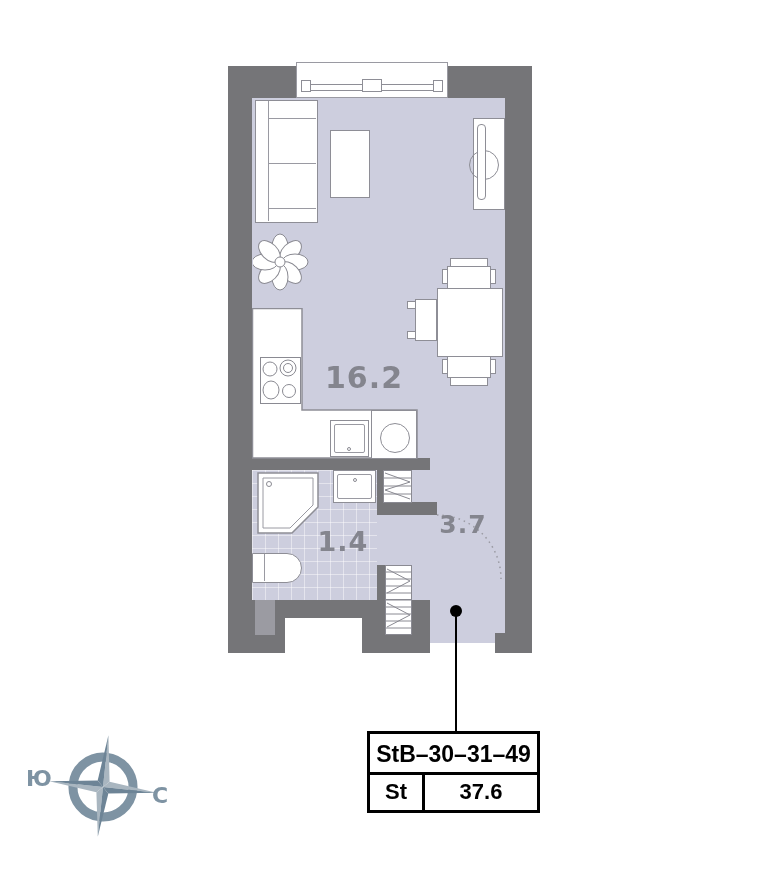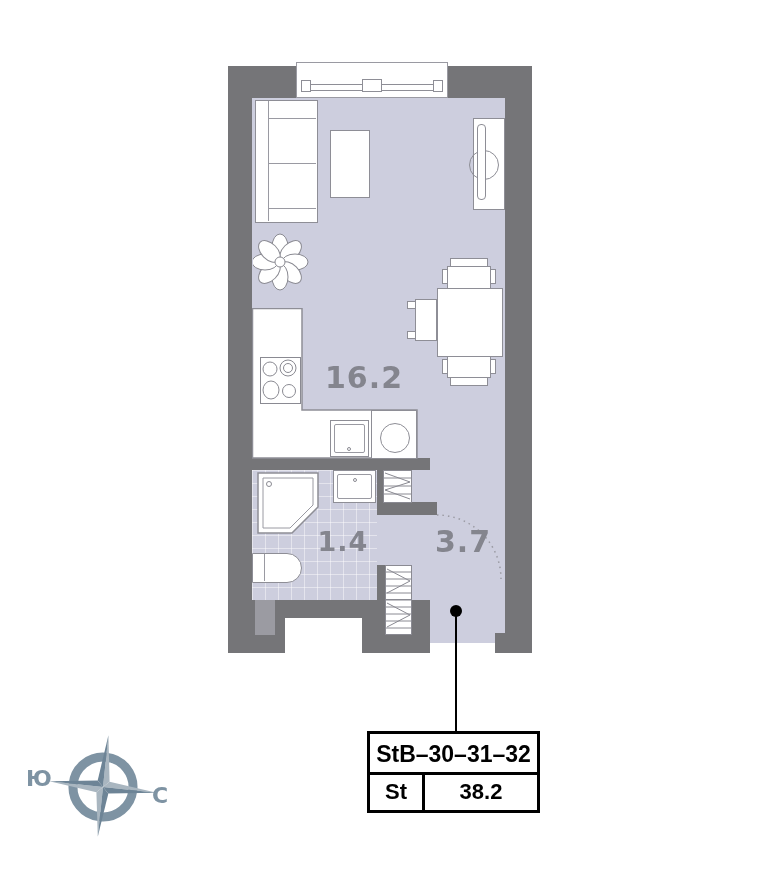--- a/index.html
+++ b/index.html
@@ -143,30 +143,30 @@
     <path d="M2 38 L25 50 L2 62" stroke="#8a8a92" fill="none"></path>
     <rect x="1" y="34" width="25" height="1.5" fill="#8a8a92"></rect>
   </svg>
 
   <svg class="abs" style="left:420px;top:505px;" width="90" height="80" viewBox="0 0 90 80">
     <path d="M 17 10 A 64 64 0 0 1 81 74" fill="none" stroke="#9a9aa2" stroke-width="1.5" stroke-dasharray="1.5 4"></path>
   </svg>
 
   <div class="area-label" style="left:364px;top:377px;font-size:30px;">16.2</div>
   <div class="area-label" style="left:343px;top:541px;font-size:27px;">1.4</div>
-  <div class="area-label" style="left:463px;top:541px;font-size:30px;">3.7</div>
+  <div class="area-label" style="left:463px;top:524px;font-size:25px;">3.7</div>
 
   <div class="abs" style="left:450px;top:605px;width:12px;height:12px;background:#000;border-radius:50%;"></div>
   <div class="abs" style="left:455px;top:611px;width:2px;height:120px;background:#000;"></div>
 
   <div class="card">
-    <div class="row1">StB–30–31–32</div>
+    <div class="row1">StB–30–31–49</div>
     <div class="row2">
       <div class="cell-type">St</div>
-      <div class="cell-area">38.2</div>
+      <div class="cell-area">37.6</div>
     </div>
   </div>
 
   <svg class="abs" style="left:18px;top:730px;" width="170" height="115" viewBox="0 0 170 115">
     <g transform="translate(85,57) rotate(6)">
       <circle r="30" fill="none" stroke="#7e93a3" stroke-width="9"></circle>
 
       <polygon points="0,-52 6,-6 0,0" fill="#a9b6c0"></polygon>
       <polygon points="0,-52 -6,-6 0,0" fill="#6d8496"></polygon>
 

